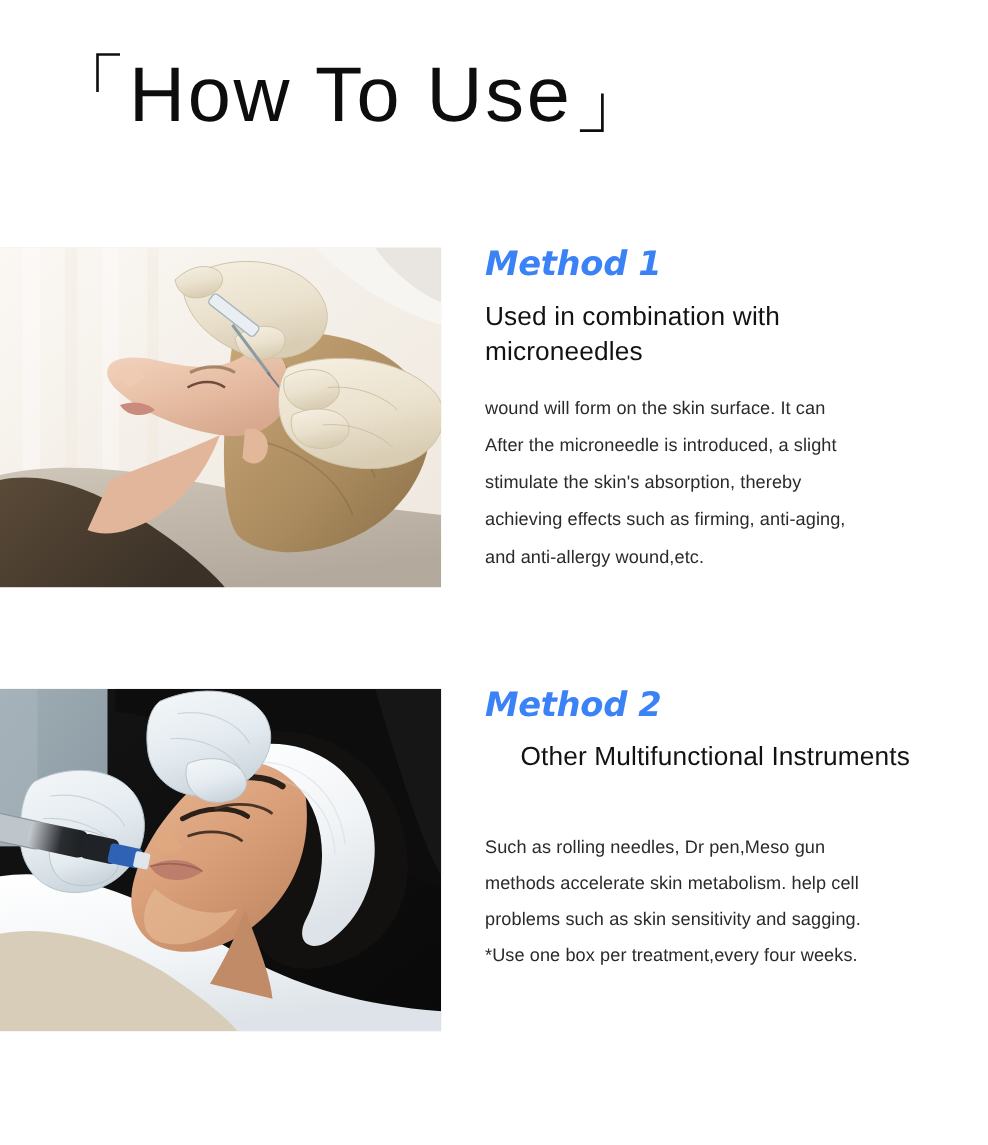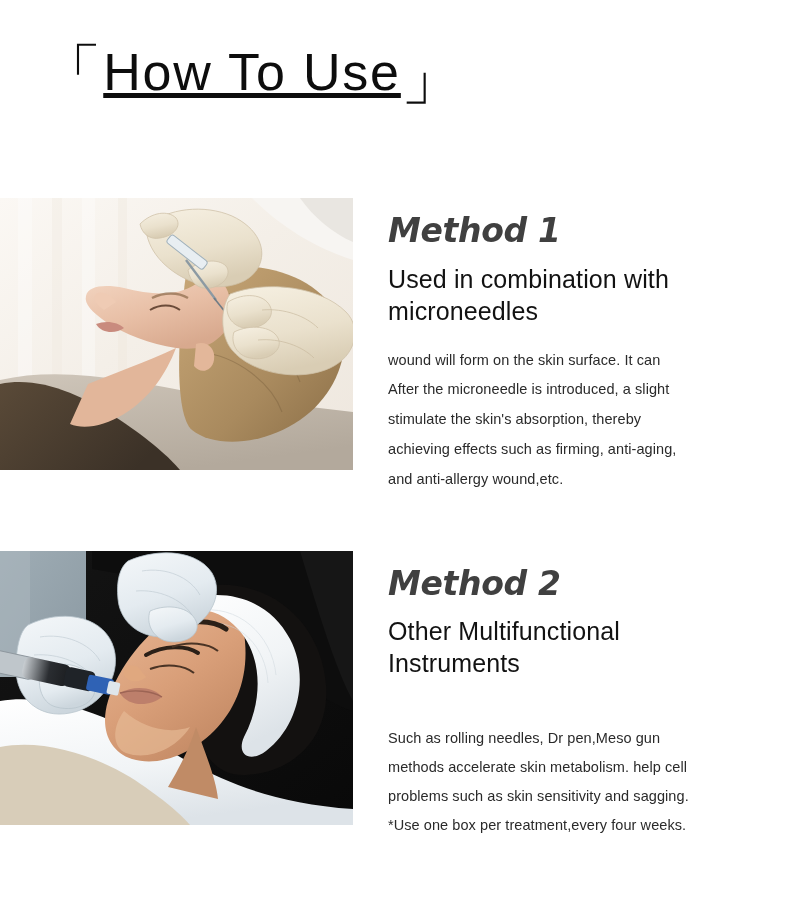--- a/index.html
+++ b/index.html
@@ -35,23 +35,22 @@
     display: flex;
     align-items: flex-start;
   }
   .bracket-open {
     font-size: 62px;
     line-height: 0.95;
     display: inline-block;
     transform: translateY(-2px);
   }
   .title-text {
-    font-size: 52px;
+    font-size: 62px;
     letter-spacing: 0.035em;
-    text-decoration: underline;
   }
   .bracket-close {
     font-size: 62px;
     line-height: 0.95;
     display: inline-block;
     align-self: flex-end;
     transform: translateY(2px);
   }
 
   
@@ -78,51 +77,51 @@
 
   .copy {
     position: absolute;
     left: 388px;
     top: 0;
     width: 380px;
   }
 
   .method-label {
     font-family: "DejaVu Sans", sans-serif;
-    font-size: 33px;
+    font-size: 27px;
     font-weight: bold;
     font-style: italic;
     letter-spacing: -0.01em;
-    color: #404040;
+    color: #3b82f6;
     line-height: 1.05;
-    margin: 16px 0 14px 0;
+    margin: 0 0 14px 0;
   }
 
   .method-sub {
-    font-size: 25px;
+    font-size: 21px;
     font-weight: 400;
     line-height: 1.3;
     color: #121212;
     letter-spacing: 0.005em;
     margin: 0 0 18px 0;
     max-width: 340px;
   }
 
   .method-body {
     font-size: 14.5px;
     font-weight: 400;
     line-height: 2.05;
     color: #2a2a2a;
     letter-spacing: 0.005em;
     max-width: 370px;
   }
   .method-body .ln { display: block; white-space: nowrap; }
 
   #section-2 .method-label { margin-bottom: 13px; }
-  #section-2 .method-sub { margin-bottom: 16px; }
+  #section-2 .method-sub { margin-bottom: 16px; text-align: right; }
   #section-2 .method-body { line-height: 2.0; margin-top: 44px; }
 </style>
 </head>
 <body>
 
 <div class="page">
 
   <h1 class="page-title">
     <span class="bracket-open">「</span>
       <span class="title-text">How To Use</span>

